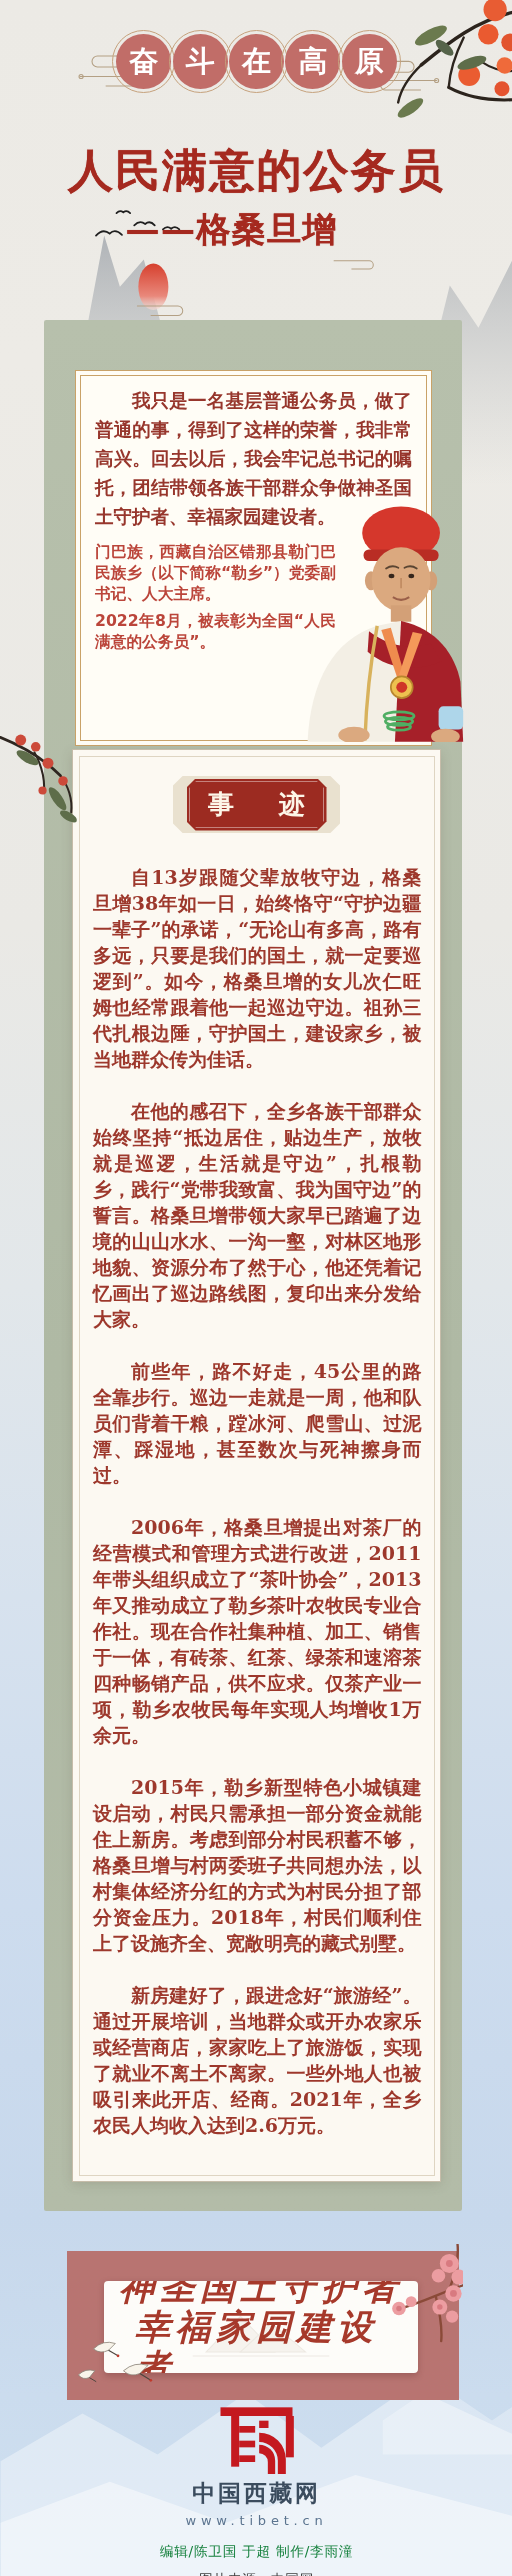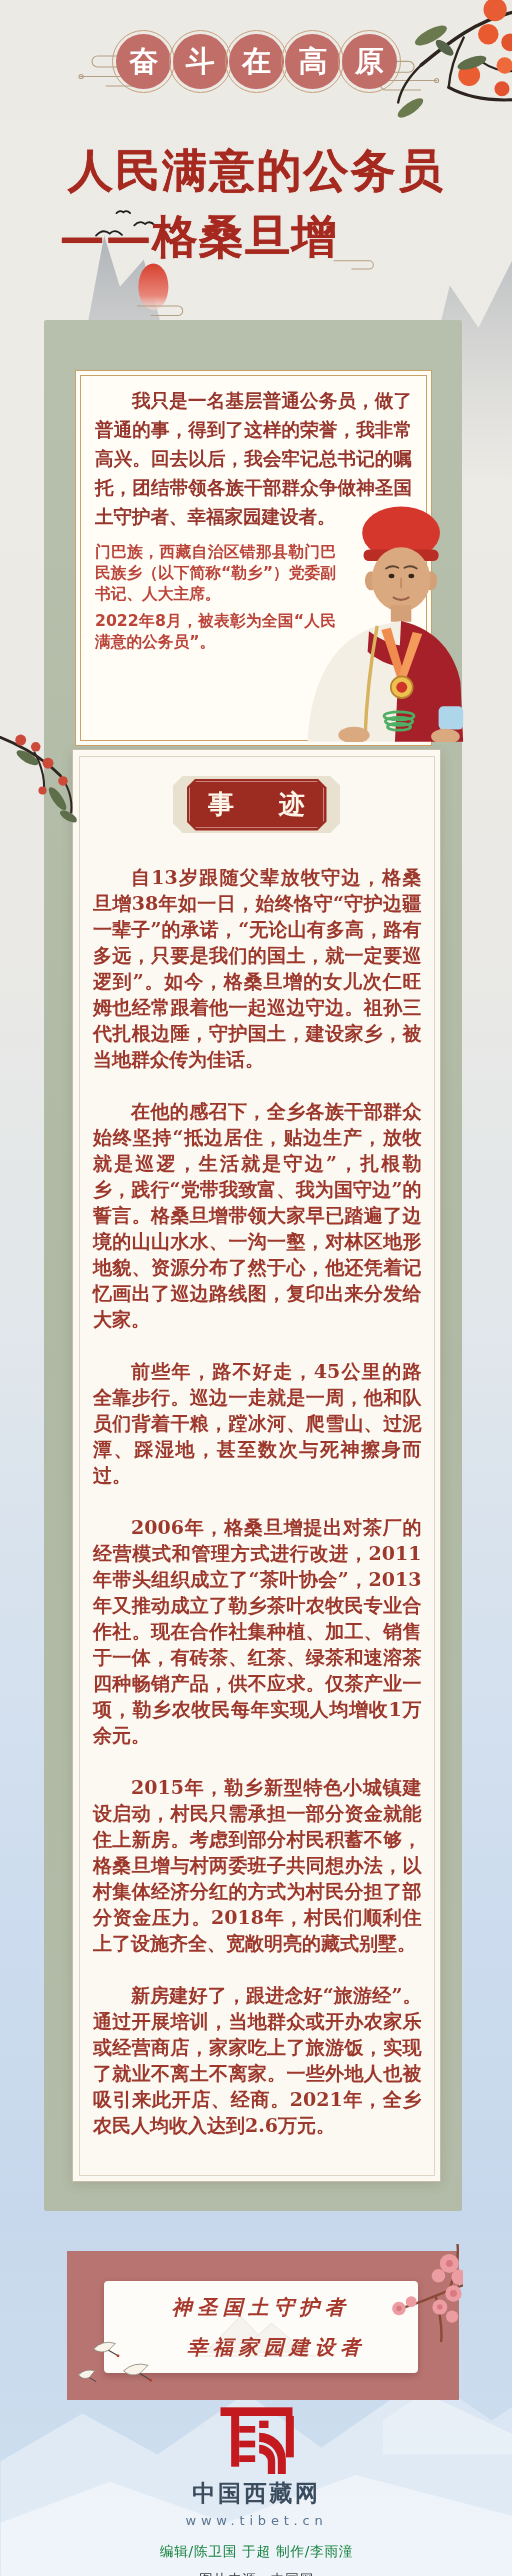--- a/index.html
+++ b/index.html
@@ -30,21 +30,21 @@
   .main-title{
     position:absolute;top:145px;left:0;width:513px;text-align:center;z-index:4;
     font-family:"DejaVu Serif","Liberation Serif",serif;font-weight:900;
     font-size:45px;line-height:1.15;color:#a5291f;letter-spacing:2.1px;
     text-shadow:0 0 0.7px #a5291f;
   }
   .sub-title{
     position:absolute;top:207px;left:0;width:420px;text-align:right;z-index:4;
     padding-right:82px;box-sizing:border-box;
     font-family:"DejaVu Serif","Liberation Serif",serif;font-weight:900;
-    font-size:45px;color:#a5291f;letter-spacing:1.4px;text-shadow:0 0 0.7px #a5291f;
+    font-size:34px;color:#a5291f;letter-spacing:1.4px;text-shadow:0 0 0.7px #a5291f;
   }
   
   .landscape{position:absolute;top:198px;left:0;width:513px;height:321px;z-index:0;}
   
   .green-panel{
     position:absolute;left:44px;top:320px;width:418px;height:1891px;z-index:1;
     background:linear-gradient(180deg,#b7c0ac 0%,#afb9a4 55%,#b3bca8 100%);
     border-radius:2.1px;
   }
   
@@ -117,21 +117,21 @@
   .slogan-card{
     position:absolute;left:37px;right:41px;top:30px;bottom:27px;
     background:#fdfcf9;border-radius:4.1px;box-shadow:0 2.7px 6.8px rgba(80,30,30,.25);
     display:flex;flex-direction:column;align-items:center;justify-content:center;
     overflow:hidden;
   }
   .slogan-watermark{position:absolute;left:50%;top:50%;transform:translate(-50%,-42%);opacity:.5;}
   .slogan-line{
     position:relative;z-index:1;
     font-family:"DejaVu Serif","Liberation Serif",serif;font-weight:700;font-style:italic;
-    font-size:20px;line-height:40px;color:#a6392b;letter-spacing:5.5px;
+    font-size:35px;line-height:40px;color:#a6392b;letter-spacing:5.5px;
   }
   .slogan-line2{padding-left:31px;}
   .cranes{position:absolute;left:5.5px;bottom:2.7px;z-index:3;}
   .blossoms{position:absolute;right:-4.1px;top:-6.8px;z-index:3;}
   
   .bottom-mist{position:absolute;left:0;top:2318px;width:513px;height:258px;z-index:0;}
   .footer{
     position:absolute;left:0;top:2406px;width:513px;z-index:2;
     display:flex;flex-direction:column;align-items:center;
   }

